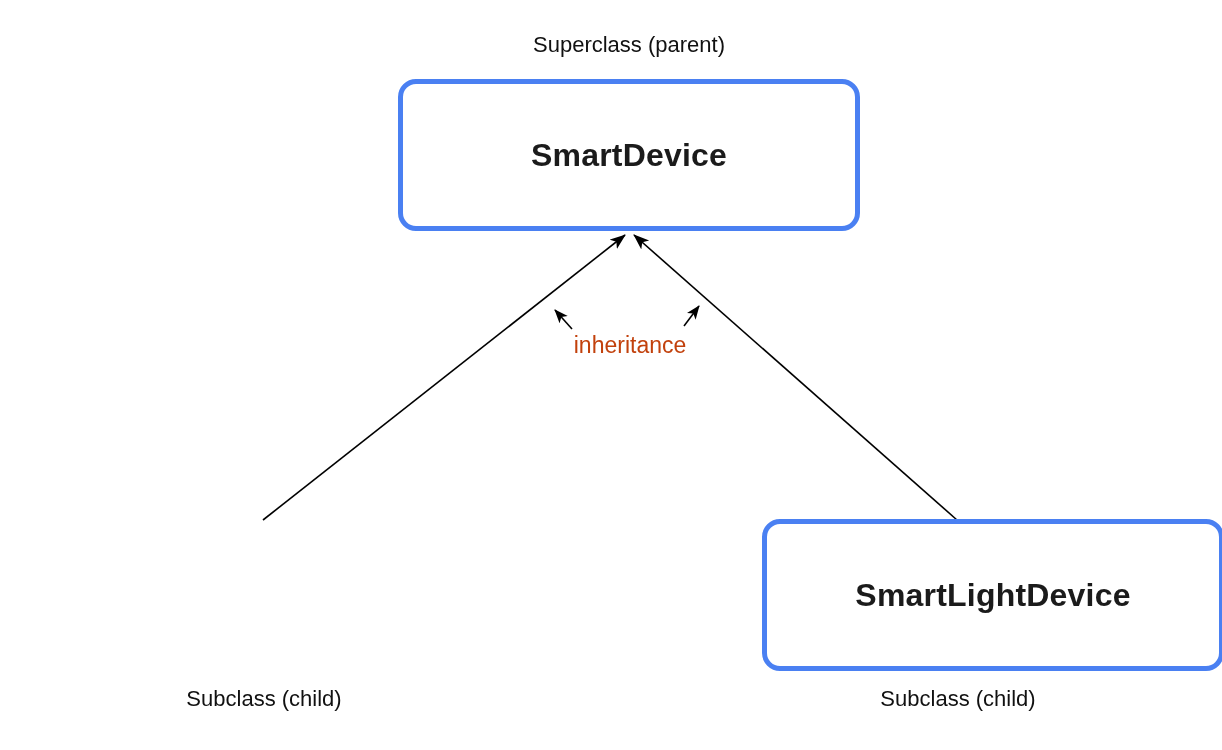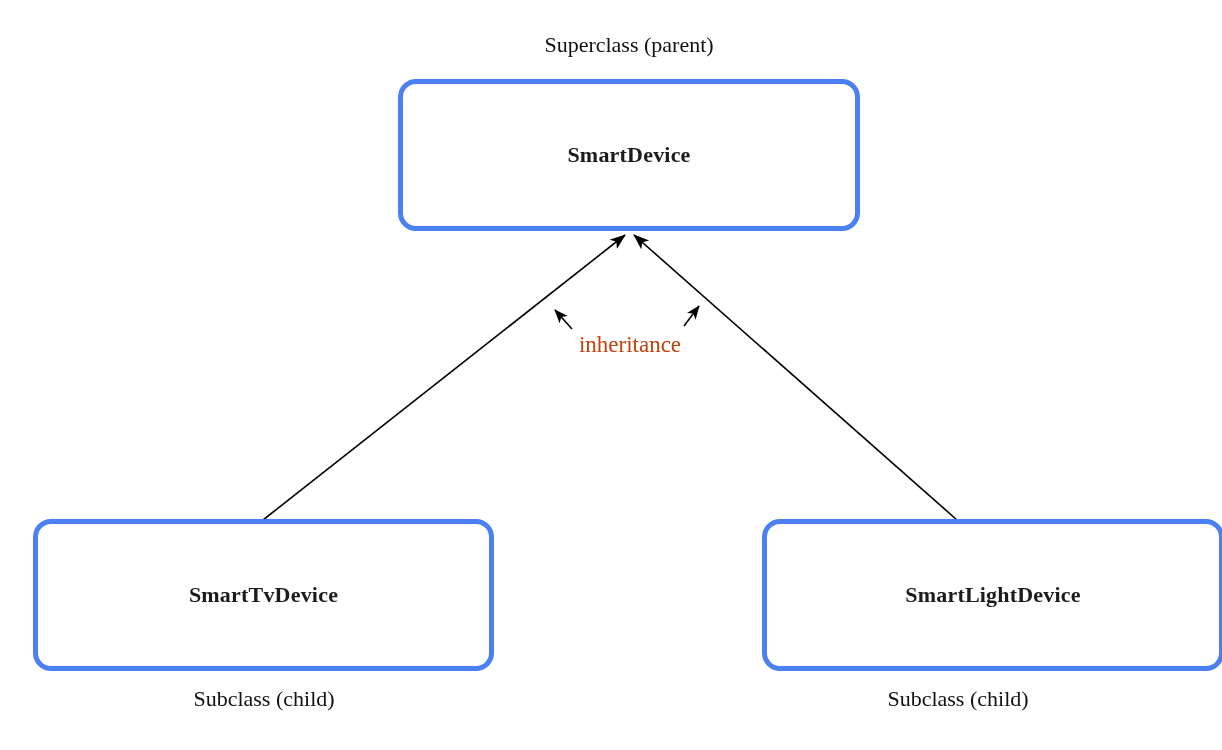--- a/index.html
+++ b/index.html
@@ -7,34 +7,33 @@
     padding: 0;
     background: #ffffff;
     font-family: "Liberation Sans", sans-serif;
   }
   .canvas {
     position: relative;
     width: 1222px;
     height: 750px;
     background: #ffffff;
     overflow: hidden;
-    font-family: Liberation Serif, serif;
   }
   .node {
     position: absolute;
     background: #ffffff;
     border: 5px solid #4a80f2;
     border-radius: 18px;
     display: flex;
     align-items: center;
     justify-content: center;
     box-sizing: border-box;
   }
   .node .node-name {
-    font-size: 22px;
+    font-size: 32px;
     font-weight: 600;
     color: #1b1b1b;
     letter-spacing: 0.2px;
   }
   .node-superclass { left: 398px; top: 79px;  width: 462px; height: 152px; }
   .node-subclass-left  { left: 33px;  top: 519px; width: 461px; height: 152px; }
   .node-subclass-right { left: 727px; top: 519px; width: 462px; height: 152px; margin-left: 35px; }
 
   .caption {
     position: absolute;
@@ -97,23 +96,20 @@
   </svg>
 
   <div class="caption caption-superclass">Superclass (parent)</div>
 
   <div class="node node-superclass">
     <span class="node-name">SmartDevice</span>
   </div>
 
   <div class="edge-label">inheritance</div>
 
-  <div class="node node-subclass-left">
-    <span class="node-name">SmartTvDevice</span>
-  </div>
 
   <div class="node node-subclass-right">
     <span class="node-name">SmartLightDevice</span>
   </div>
 
   <div class="caption caption-subclass-left">Subclass (child)</div>
 
   <div class="caption caption-subclass-right">Subclass (child)</div>
 
 </div>

